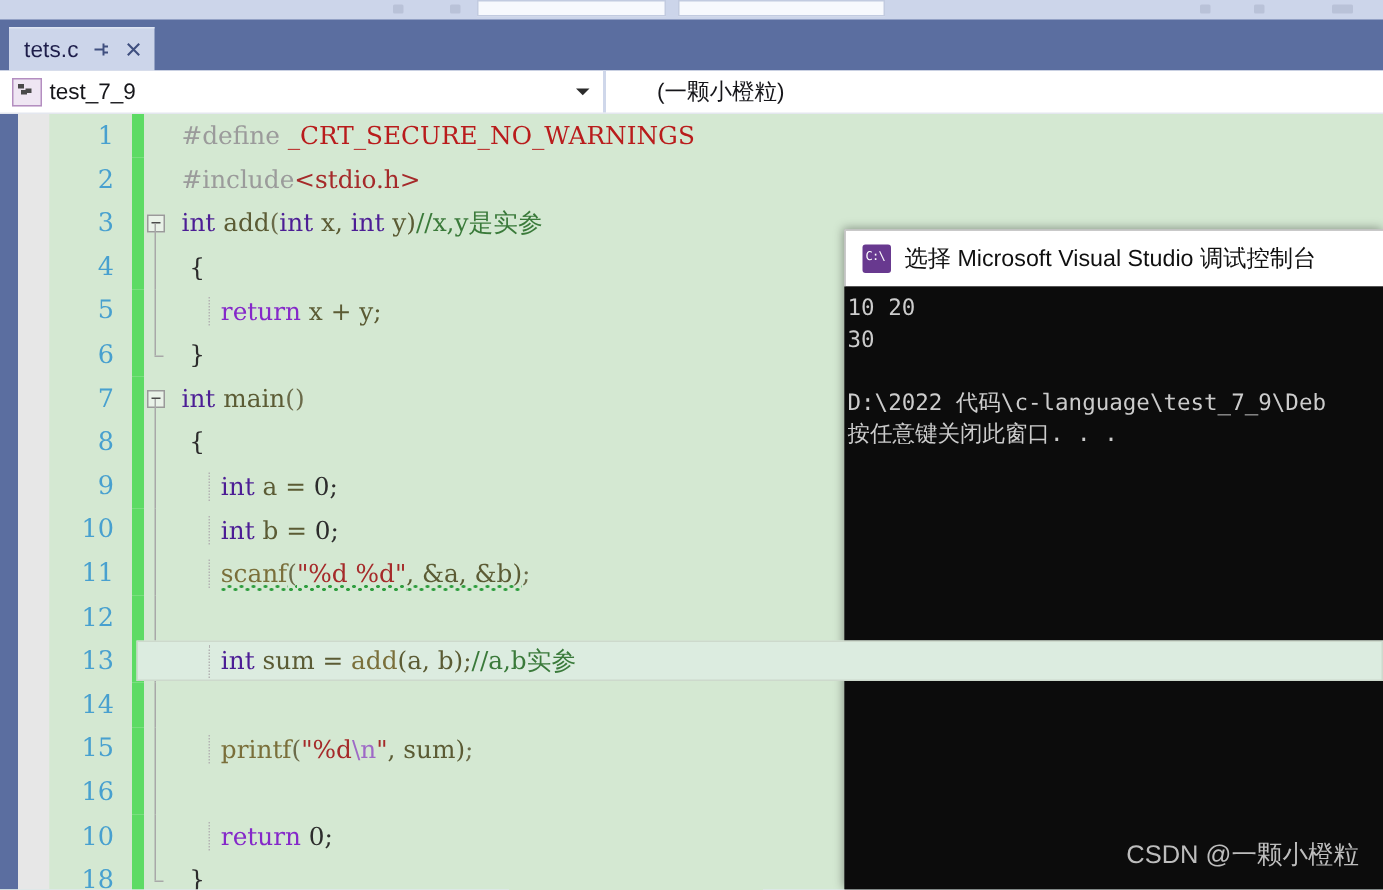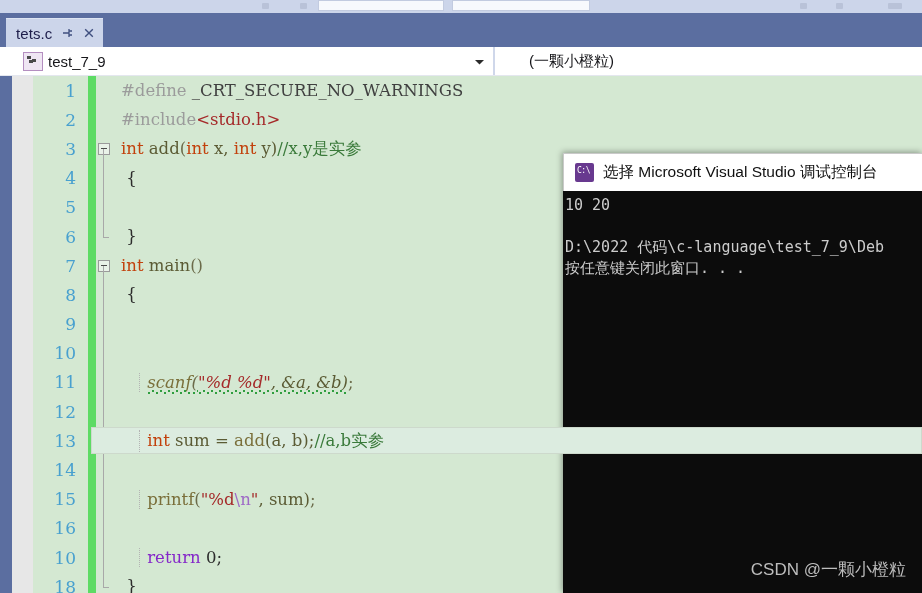--- a/index.html
+++ b/index.html
@@ -92,21 +92,21 @@
     display: flex;
     align-items: stretch;
   }
   .nav-combo {
     position: relative;
     height: 100%;
     display: flex;
     align-items: center;
     box-sizing: border-box;
   }
-  .nav-combo.left { width: 493px; padding-left: 23px; align-items: center; }
+  .nav-combo.left { width: 402px; padding-left: 8px; align-items: center; }
   .nav-combo.right { flex: 1; padding-left: 34px; border-left: 2px solid #cfd7ea; }
   .member-icon {
     width: 18px; height: 17px;
     border: 1px solid #b48ec0;
     background: #efe6f3;
     position: relative;
     margin-right: 5px;
     flex: 0 0 auto;
   }
   .nav-text {
@@ -231,23 +231,23 @@
     font-size: 16.5px;
     white-space: pre;
     letter-spacing: 0px;
     padding-left: 4px;
     flex: 1 1 auto;
     position: relative;
     z-index: 2;
   }
 
   .c-pre   { color: #9b9b9b; }
-  .c-macro { color: #404040; }
+  .c-macro { color: #b91c1c; }
   .c-inc   { color: #a52a2a; }
-  .c-kw    { color: #c2410c; }
+  .c-kw    { color: #4c1d95; }
   .c-kwv   { color: #8528c9; }
   .c-id    { color: #5b5b34; }
   .c-fn    { color: #7a6f3a; }
   .c-plain { color: #2c2c2c; }
   .c-cmt   { color: #3a7a3a; }
   .c-str   { color: #a52a2a; }
   .c-esc   { color: #9e69c6; }
   .c-num   { color: #2c2c2c; }
   .c-punct { color: #6b6b4a; }
 
@@ -257,21 +257,20 @@
     right: 0;
     top: 1px; bottom: 1px;
     border: 1px solid #cdd9cc;
     background: #dcece0;
     z-index: 1;
     pointer-events: none;
   }
   .squiggle {
     position: relative;
     display: inline-block;
-    font-style: italic;
   }
   .squiggle::after {
     content: "";
     position: absolute;
     left: 0; right: 0;
     bottom: -2px;
     height: 4px;
     background-image:
       radial-gradient(circle at 2px 3px, #2f9e3f 1.1px, transparent 1.3px),
       radial-gradient(circle at 6px 1px, #2f9e3f 1.1px, transparent 1.3px);
@@ -428,20 +427,21 @@
             <div class="fold-vfull"></div>
           </div>
           <div class="codetext"><span class="c-plain"> {</span></div>
         </div>
         <div class="line">
           <div class="lnum">5</div>
           <div class="changebar"></div>
           <div class="fold">
             <div class="fold-vfull"></div>
           </div>
+          <div class="codetext"><span class="guide" style="left: 22px;"></span><span class="c-plain">     </span><span class="c-kwv">return </span><span class="c-id">x + y;</span></div>
         </div>
         <div class="line">
           <div class="lnum">6</div>
           <div class="changebar"></div>
           <div class="fold">
             <div class="fold-vend"></div>
             <div class="fold-foot"></div>
           </div>
           <div class="codetext"><span class="c-plain"> }</span></div>
         </div>
@@ -461,27 +461,29 @@
             <div class="fold-vfull"></div>
           </div>
           <div class="codetext"><span class="c-plain"> {</span></div>
         </div>
         <div class="line">
           <div class="lnum">9</div>
           <div class="changebar"></div>
           <div class="fold">
             <div class="fold-vfull"></div>
           </div>
+          <div class="codetext"><span class="guide" style="left: 22px;"></span><span class="c-plain">     </span><span class="c-kw">int </span><span class="c-id">a = </span><span class="c-num">0;</span></div>
         </div>
         <div class="line">
           <div class="lnum">10</div>
           <div class="changebar"></div>
           <div class="fold">
             <div class="fold-vfull"></div>
           </div>
+          <div class="codetext"><span class="guide" style="left: 22px;"></span><span class="c-plain">     </span><span class="c-kw">int </span><span class="c-id">b = </span><span class="c-num">0;</span></div>
         </div>
         <div class="line">
           <div class="lnum">11</div>
           <div class="changebar"></div>
           <div class="fold">
             <div class="fold-vfull"></div>
           </div>
           <div class="codetext"><span class="guide" style="left: 22px;"></span><span class="c-plain">     </span><span class="c-fn squiggle">scanf</span><span class="c-punct squiggle">(</span><span class="c-str squiggle">"%d %d"</span><span class="c-id squiggle">, &amp;a, &amp;b)</span><span class="c-punct">;</span></div>
         </div>
         <div class="line">
@@ -545,20 +547,21 @@
       </div>
   </div>
 
   <div class="console">
     <div class="console-title">
       <span class="cons-icon"></span>
       <span class="cons-title-text">选择 Microsoft Visual Studio 调试控制台</span>
     </div>
     <div class="console-body" id="console-body">
         <div class="cons-line">10 20</div>
+        <div class="cons-line">30</div>
         <div class="cons-blank"></div>
         <div class="cons-line">D:\2022 代码\c-language\test_7_9\Deb</div>
         <div class="cons-line">按任意键关闭此窗口. . .</div>
       </div>
     <div class="watermark">CSDN @一颗小橙粒</div>
   </div>
 
 </div>
 
 </body></html>

